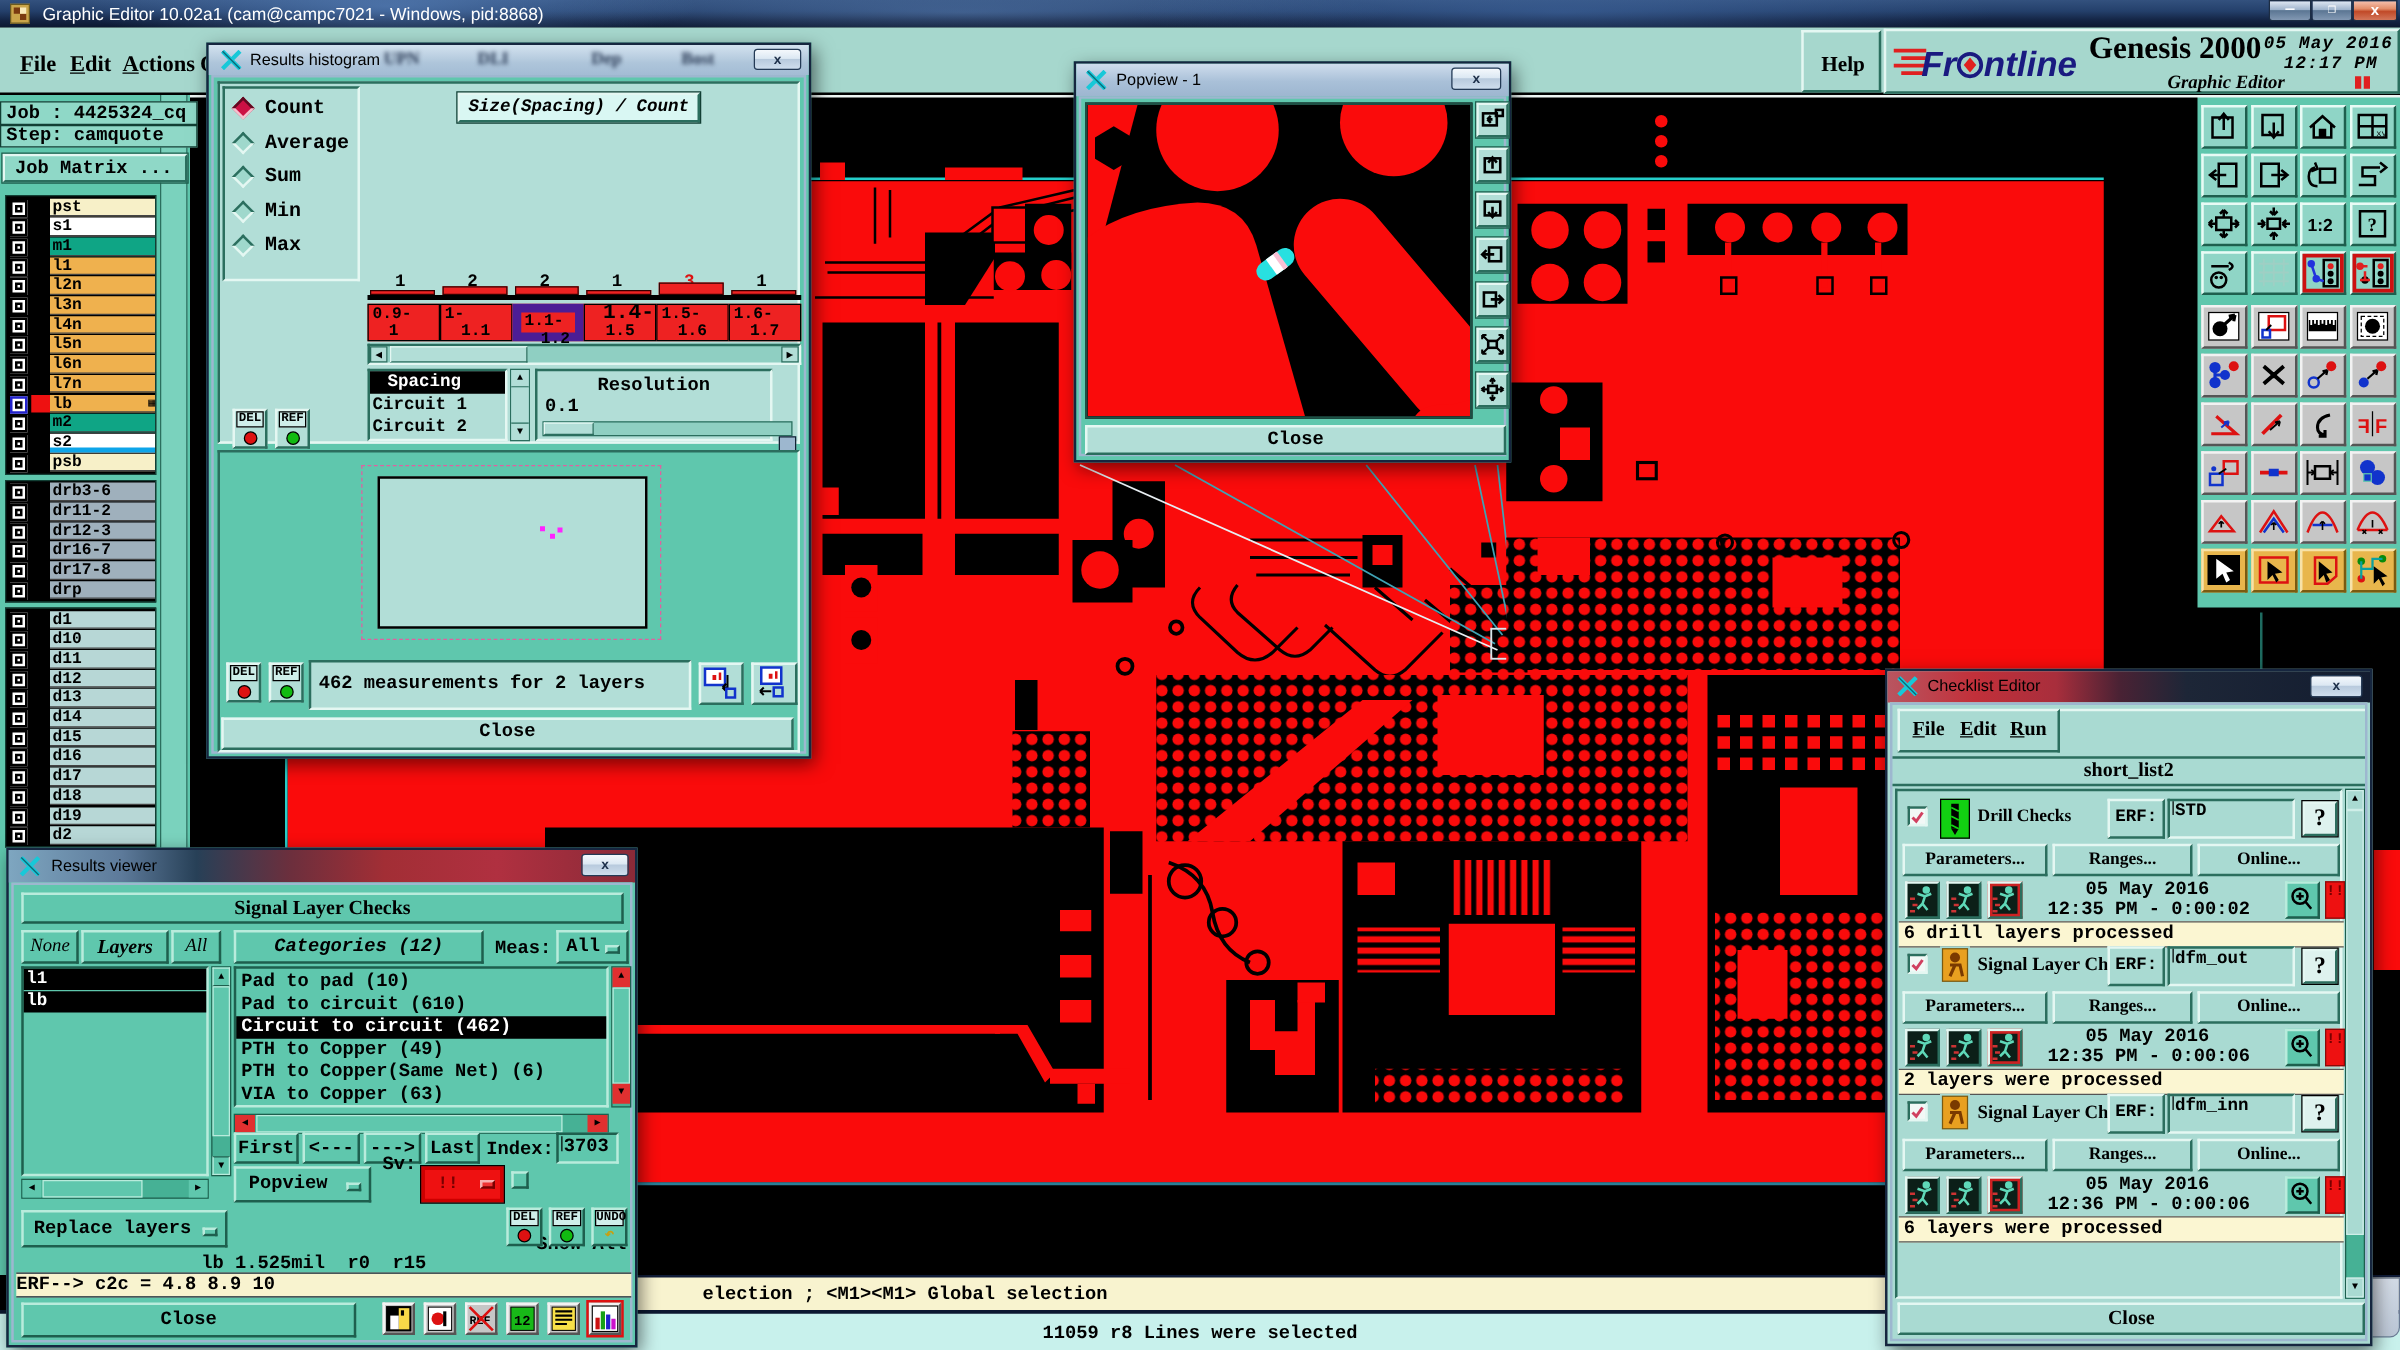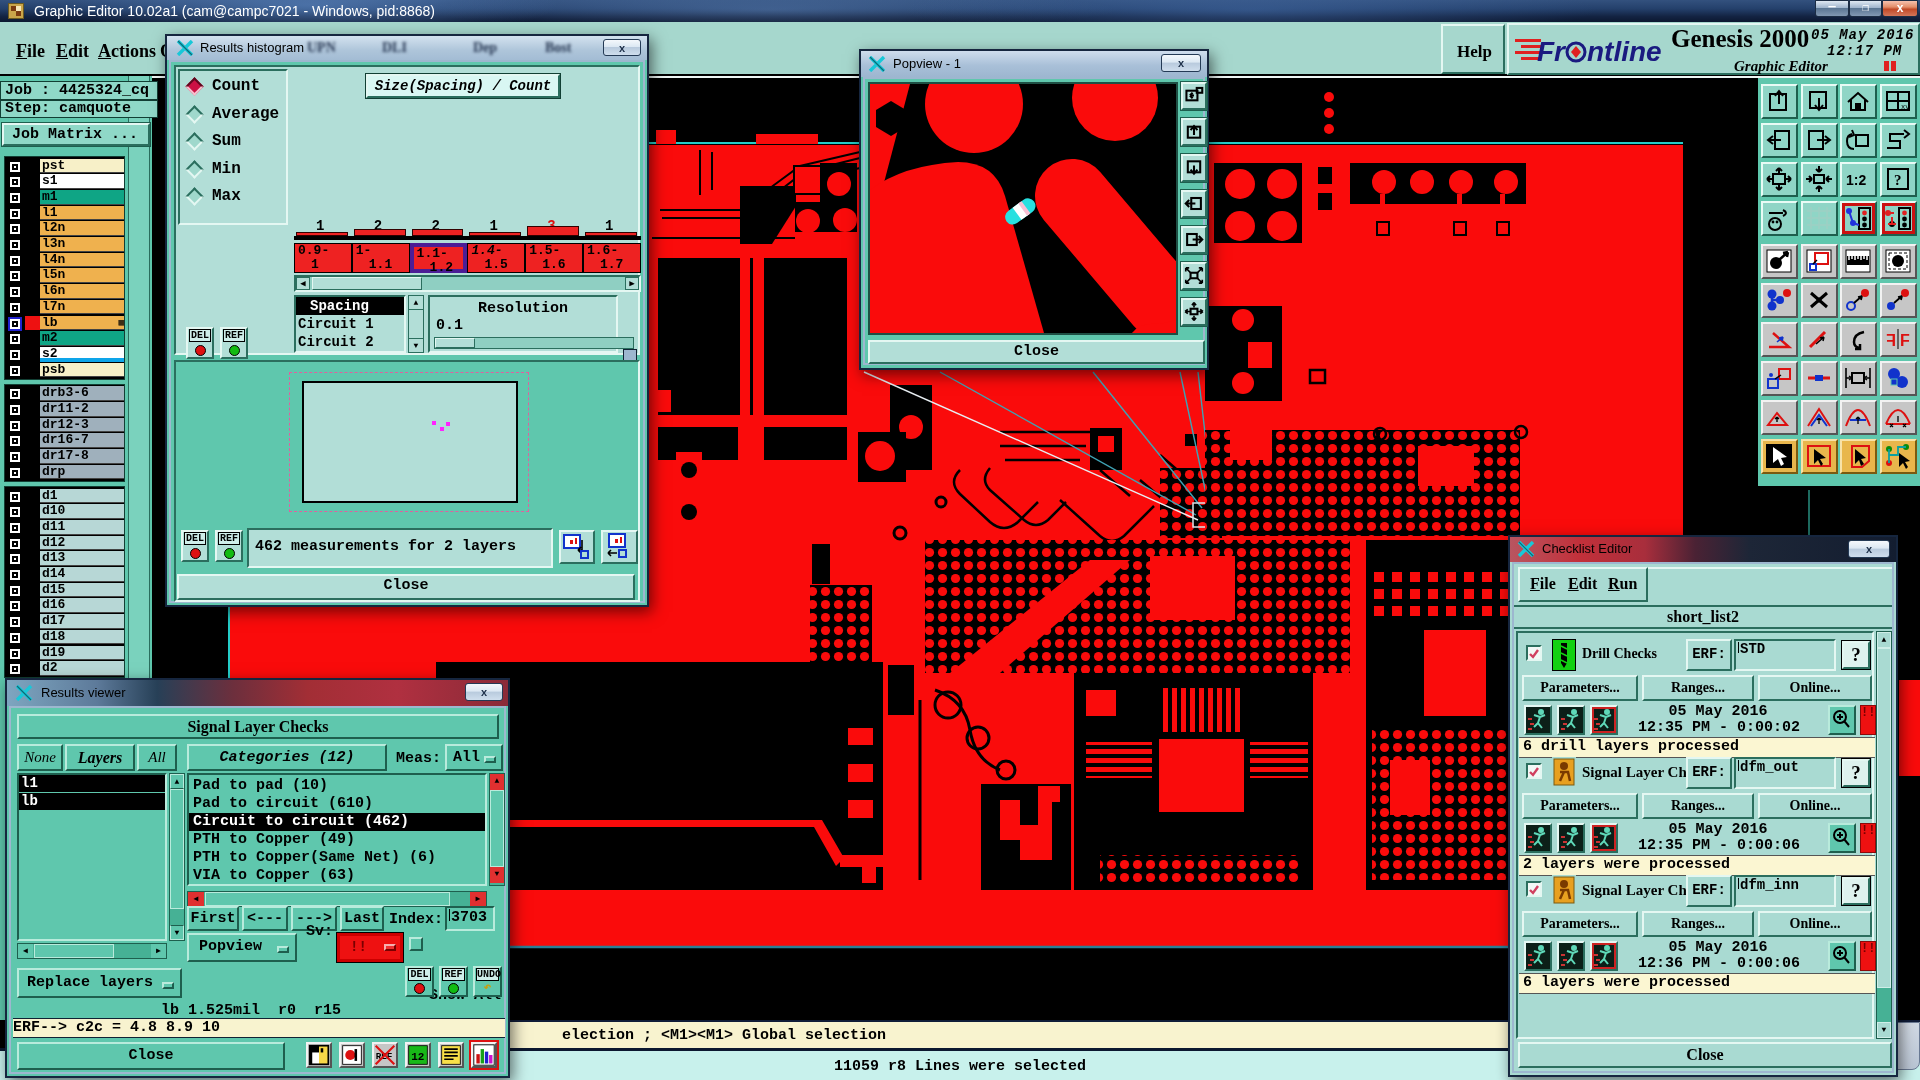--- a/index.html
+++ b/index.html
@@ -665,26 +665,26 @@
 
       <div id="bins">
           <div class="abs" style="left:118px;top:176px;width:57.8px;height:30px;background:#ee2222;border:1px solid #000;">
             <div class="mono" style="font-size:13px;line-height:14px;padding-left:3px;">0.9-</div>
             <div class="mono" style="font-size:13px;line-height:14px;padding-left:16px;">1</div>
           </div>
           <div class="abs" style="left:175.8px;top:176px;width:57.8px;height:30px;background:#ee2222;border:1px solid #000;">
             <div class="mono" style="font-size:13px;line-height:14px;padding-left:3px;">1-</div>
             <div class="mono" style="font-size:13px;line-height:14px;padding-left:16px;">1.1</div>
           </div>
-          <div class="abs" style="left:233.6px;top:176px;width:57.8px;height:30px;background:#ee2222;border:4px solid #4c1d95;">
+          <div class="abs" style="left:233.6px;top:176px;width:57.8px;height:30px;background:#ee2222;border:7px solid #4c1d95;">
             <div class="mono" style="font-size:13px;line-height:14px;padding-left:3px;">1.1-</div>
             <div class="mono" style="font-size:13px;line-height:14px;padding-left:16px;">1.2</div>
           </div>
           <div class="abs" style="left:291.4px;top:176px;width:57.8px;height:30px;background:#ee2222;border:1px solid #000;">
-            <div class="mono" style="font-size:13px;line-height:14px;padding-left:3px;font-style:italic;">1.4-</div>
+            <div class="mono" style="font-size:17px;line-height:14px;padding-left:14px;">1.4-</div>
             <div class="mono" style="font-size:13px;line-height:14px;padding-left:16px;">1.5</div>
           </div>
           <div class="abs" style="left:349.2px;top:176px;width:57.8px;height:30px;background:#ee2222;border:1px solid #000;">
             <div class="mono" style="font-size:13px;line-height:14px;padding-left:3px;">1.5-</div>
             <div class="mono" style="font-size:13px;line-height:14px;padding-left:16px;">1.6</div>
           </div>
           <div class="abs" style="left:407px;top:176px;width:57.8px;height:30px;background:#ee2222;border:1px solid #000;">
             <div class="mono" style="font-size:13px;line-height:14px;padding-left:3px;">1.6-</div>
             <div class="mono" style="font-size:13px;line-height:14px;padding-left:16px;">1.7</div>
           </div>

